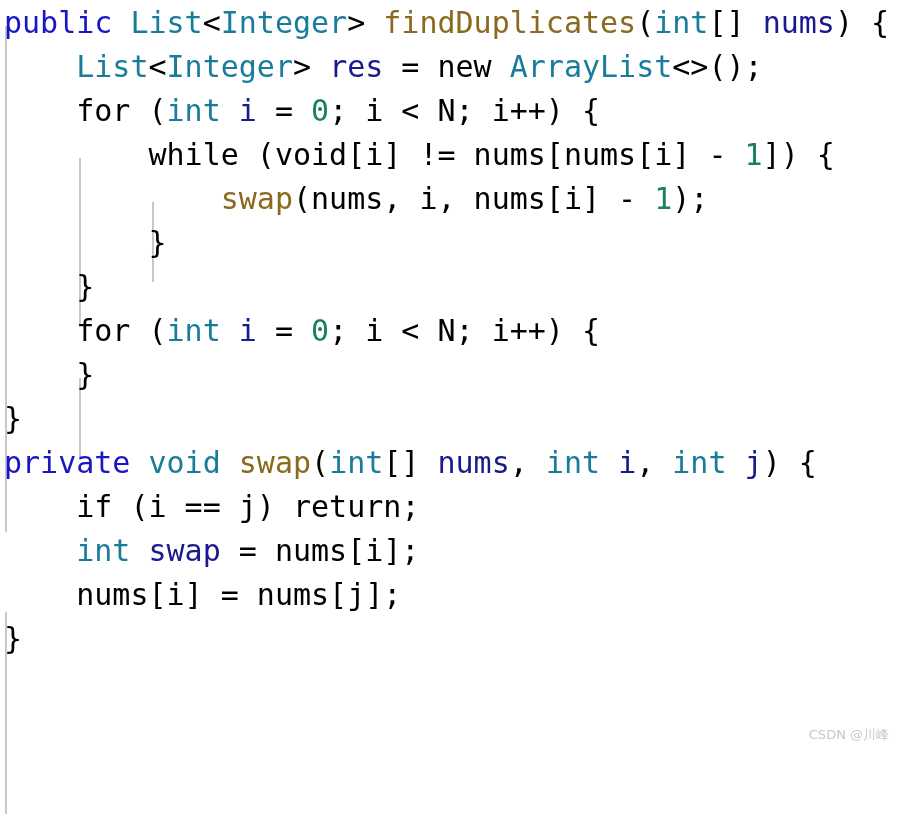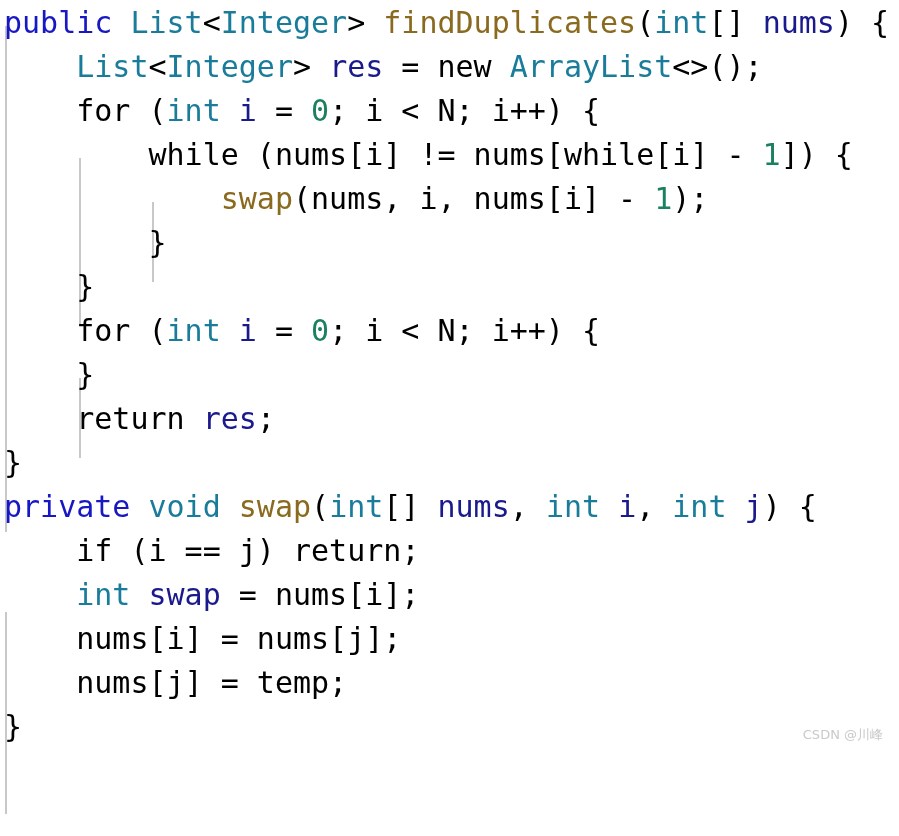--- a/index.html
+++ b/index.html
@@ -58,21 +58,21 @@
     pointer-events: none;
   }
   .guide {
     position: absolute;
     width: 2px;
     background: #C8C8C8;
   }
 
   #watermark {
     position: absolute;
-    right: 16px;
+    right: 10px;
     bottom: 4px;
     z-index: 5;
     font-family: "DejaVu Sans", "Liberation Sans", sans-serif;
     font-size: 13px;
     color: #C9C9C9;
     white-space: pre;
     user-select: none;
   }
 </style>
 </head>
@@ -85,31 +85,29 @@
       <div class="guide" style="left: 79px; top: 158px; height: 168px;"></div>
       <div class="guide" style="left: 152px; top: 202px; height: 80px;"></div>
       <div class="guide" style="left: 79px; top: 378px; height: 80px;"></div>
       <div class="guide" style="left: 5px; top: 612px; height: 202px;"></div>
     </div>
 
   <div class="code-lines">
       <div class="code-line"><span class="tok-mod">public</span><span class="tok-plain"> </span><span class="tok-type">List</span><span class="tok-plain">&lt;</span><span class="tok-type">Integer</span><span class="tok-plain">&gt;</span><span class="tok-plain"> </span><span class="tok-method">findDuplicates</span><span class="tok-plain">(</span><span class="tok-type">int</span><span class="tok-plain">[] </span><span class="tok-var">nums</span><span class="tok-plain">) {</span></div>
       <div class="code-line"><span class="tok-plain">    </span><span class="tok-type">List</span><span class="tok-plain">&lt;</span><span class="tok-type">Integer</span><span class="tok-plain">&gt; </span><span class="tok-var">res</span><span class="tok-plain"> = </span><span class="tok-kw">new</span><span class="tok-plain"> </span><span class="tok-type">ArrayList</span><span class="tok-plain">&lt;&gt;();</span></div>
       <div class="code-line"><span class="tok-plain">    </span><span class="tok-kw">for</span><span class="tok-plain"> (</span><span class="tok-type">int</span><span class="tok-plain"> </span><span class="tok-var">i</span><span class="tok-plain"> = </span><span class="tok-num">0</span><span class="tok-plain">; i &lt; N; i++) {</span></div>
-      <div class="code-line"><span class="tok-plain">        </span><span class="tok-kw">while</span><span class="tok-plain"> (nums[i] != nums[while[i] - </span><span class="tok-num">1</span><span class="tok-plain">]) {</span></div>
+      <div class="code-line"><span class="tok-plain">        </span><span class="tok-kw">while</span><span class="tok-plain"> (void[i] != nums[nums[i] - </span><span class="tok-num">1</span><span class="tok-plain">]) {</span></div>
       <div class="code-line"><span class="tok-plain">            </span><span class="tok-method">swap</span><span class="tok-plain">(nums, i, nums[i] - </span><span class="tok-num">1</span><span class="tok-plain">);</span></div>
       <div class="code-line"><span class="tok-plain">        }</span></div>
       <div class="code-line"><span class="tok-plain">    }</span></div>
       <div class="code-line"><span class="tok-plain">    </span><span class="tok-kw">for</span><span class="tok-plain"> (</span><span class="tok-type">int</span><span class="tok-plain"> </span><span class="tok-var">i</span><span class="tok-plain"> = </span><span class="tok-num">0</span><span class="tok-plain">; i &lt; N; i++) {</span></div>
       <div class="code-line"><span class="tok-plain">    }</span></div>
-      <div class="code-line"><span class="tok-plain">    </span><span class="tok-kw">return</span><span class="tok-plain"> </span><span class="tok-var">res</span><span class="tok-plain">;</span></div>
       <div class="code-line"><span class="tok-plain">}</span></div>
       <div class="code-line"><span class="tok-mod">private</span><span class="tok-plain"> </span><span class="tok-type">void</span><span class="tok-plain"> </span><span class="tok-method">swap</span><span class="tok-plain">(</span><span class="tok-type">int</span><span class="tok-plain">[] </span><span class="tok-var">nums</span><span class="tok-plain">, </span><span class="tok-type">int</span><span class="tok-plain"> </span><span class="tok-var">i</span><span class="tok-plain">, </span><span class="tok-type">int</span><span class="tok-plain"> </span><span class="tok-var">j</span><span class="tok-plain">) {</span></div>
       <div class="code-line"><span class="tok-plain">    </span><span class="tok-kw">if</span><span class="tok-plain"> (i == j) </span><span class="tok-kw">return</span><span class="tok-plain">;</span></div>
       <div class="code-line"><span class="tok-plain">    </span><span class="tok-type">int</span><span class="tok-plain"> </span><span class="tok-var">swap</span><span class="tok-plain"> = nums[i];</span></div>
       <div class="code-line"><span class="tok-plain">    nums[i] = nums[j];</span></div>
-      <div class="code-line"><span class="tok-plain">    nums[j] = temp;</span></div>
       <div class="code-line"><span class="tok-plain">}</span></div>
     </div>
 
   <div id="watermark">CSDN @川峰</div>
 
 </div>
 
 </body></html>

